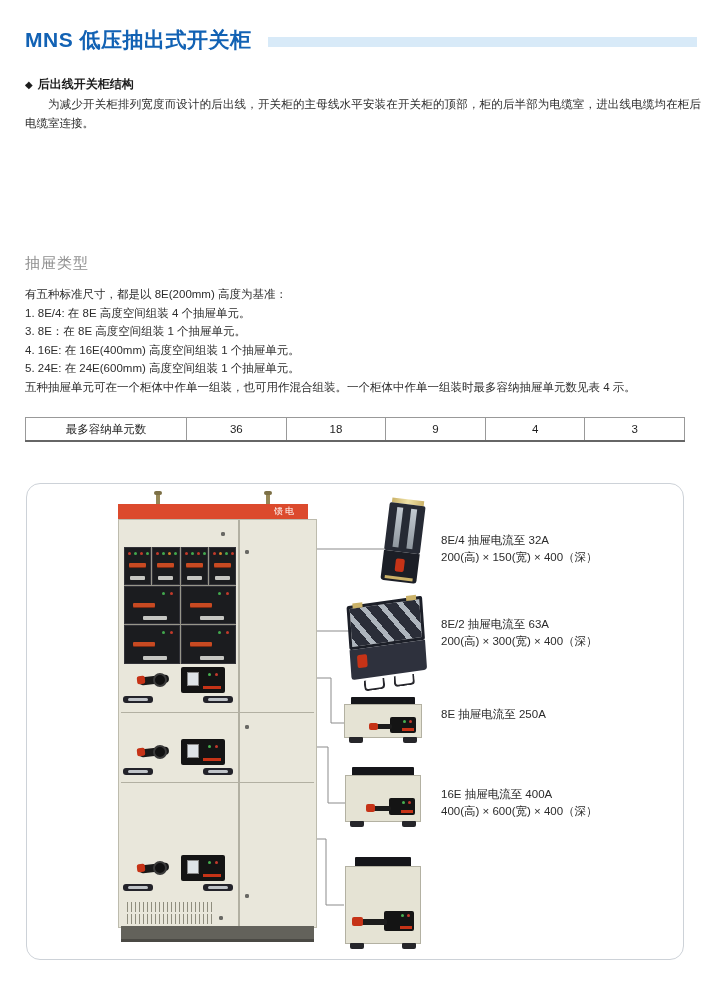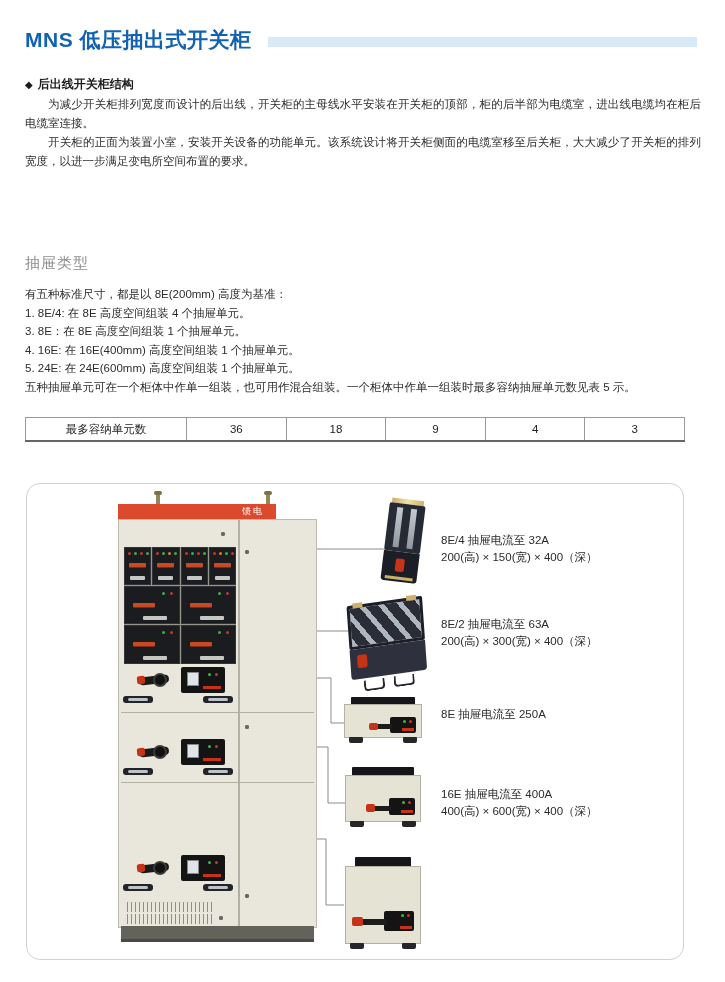--- a/index.html
+++ b/index.html
@@ -30,21 +30,21 @@
   table.spec tr.hdr td{background:#d9ecf7;}
   table.spec td.c0{width:160px;}
   table.spec{border-bottom:2px solid #666;}
 
   
   .panel{position:absolute;left:26px;top:483px;width:656px;height:475px;border:1px solid #cdd2d8;
          border-radius:14px;background:#fff;}
   .connectors{position:absolute;left:0;top:0;}
 
   
-  .cabinet{position:absolute;left:91px;top:7px;width:158px;height:455px;}
+  .cabinet{position:absolute;left:91px;top:7px;width:158px;height:455px;padding-left:32px;}
   .eyebolt{position:absolute;top:2px;width:4px;height:12px;background:#958655;border-radius:1px;}
   .eyebolt::after{content:"";position:absolute;left:-2px;top:-2px;width:8px;height:4px;background:#7c7045;border-radius:2px;}
   .banner{position:absolute;left:0;top:13px;right:0;height:15px;background:#dc4a2d;
           color:#fff;font-size:9px;line-height:15px;text-align:right;padding-right:12px;box-sizing:border-box;letter-spacing:2px;}
   .cab-body{position:absolute;left:0;top:28px;width:197px;height:407px;background:#e9e7db;border:1px solid #bdbbad;}
   .door-divider{position:absolute;left:119px;top:0;width:2px;height:100%;background:#b2b0a2;}
   .screw{position:absolute;width:4px;height:4px;border-radius:50%;background:#6b6b66;box-shadow:inset 0 0 1px #333;}
 
   .drawer-area{position:absolute;left:5px;top:27px;width:112px;height:117px;background:#97958a;}
   .drow{position:absolute;left:0;right:0;display:flex;gap:1px;}
@@ -118,31 +118,30 @@
   <div class="title-row">
     <span class="page-title">MNS 低压抽出式开关柜</span>
     <span class="title-bar"></span>
   </div>
 
   <div class="sec1-head">
     <span class="diamond">◆</span><span>后出线开关柜结构</span>
   </div>
   <div class="paragraphs">
     <p>为减少开关柜排列宽度而设计的后出线，开关柜的主母线水平安装在开关柜的顶部，柜的后半部为电缆室，进出线电缆均在柜后电缆室连接。</p>
-    <p>开关柜的正面为装置小室，安装开关设备的功能单元。该系统设计将开关柜侧面的电缆室移至后关柜，大大减少了开关柜的排列宽度，以进一步满足变电所空间布置的要求。</p>
   </div>
 
   <div class="sec2-head">抽屉类型</div>
   <div class="drawer-list">
     <div>有五种标准尺寸，都是以 8E(200mm) 高度为基准：</div>
     <div>1. 8E/4: 在 8E 高度空间组装 4 个抽屉单元。</div>
     <div>3. 8E：在 8E 高度空间组装 1 个抽屉单元。</div>
     <div>4. 16E: 在 16E(400mm) 高度空间组装 1 个抽屉单元。</div>
     <div>5. 24E: 在 24E(600mm) 高度空间组装 1 个抽屉单元。</div>
-    <div>五种抽屉单元可在一个柜体中作单一组装，也可用作混合组装。一个柜体中作单一组装时最多容纳抽屉单元数见表 5 示。</div>
+    <div>五种抽屉单元可在一个柜体中作单一组装，也可用作混合组装。一个柜体中作单一组装时最多容纳抽屉单元数见表 4 示。</div>
   </div>
 
   <table class="spec">
     <tbody>
     <tr>
       <td class="c0">最多容纳单元数</td>
       <td>36</td>
       <td>18</td>
       <td>9</td>
       <td>4</td>

